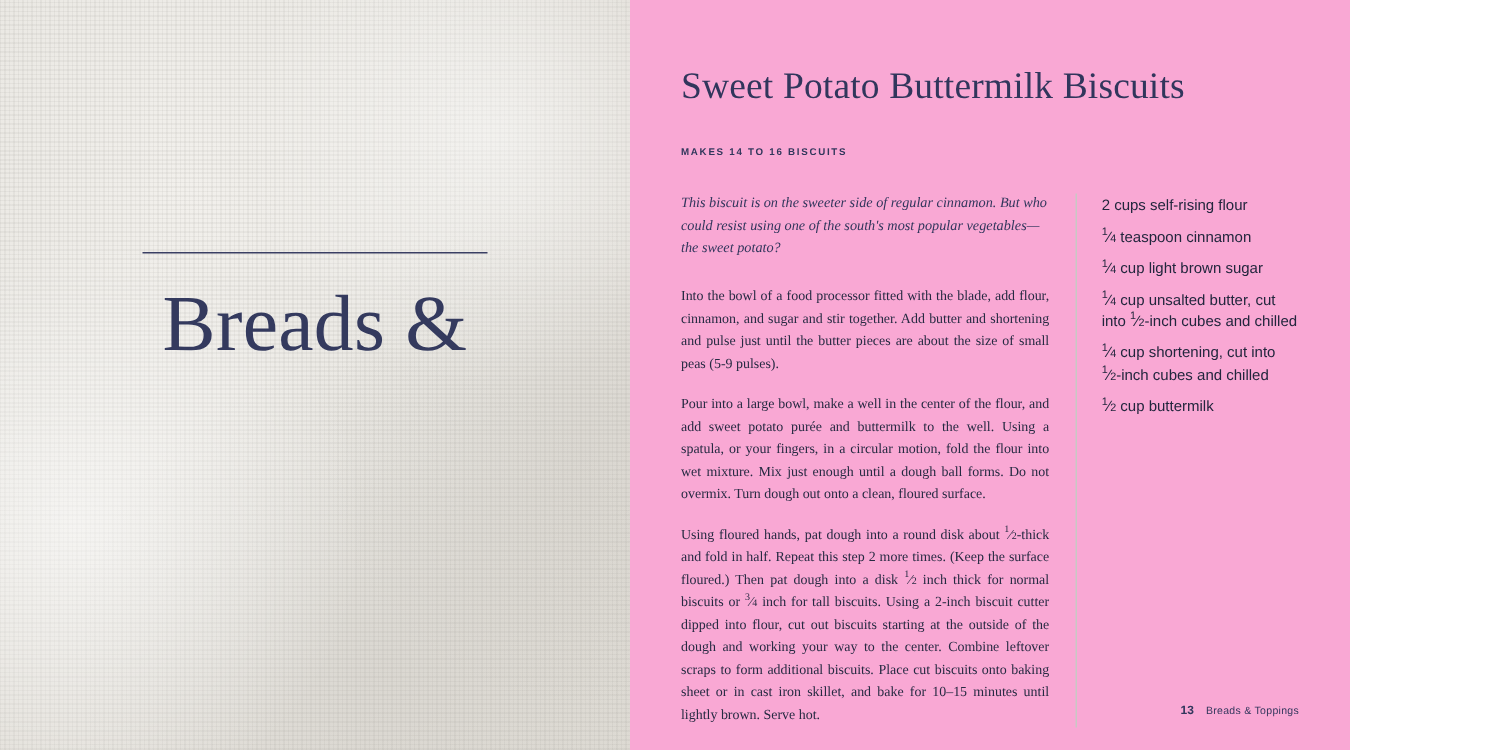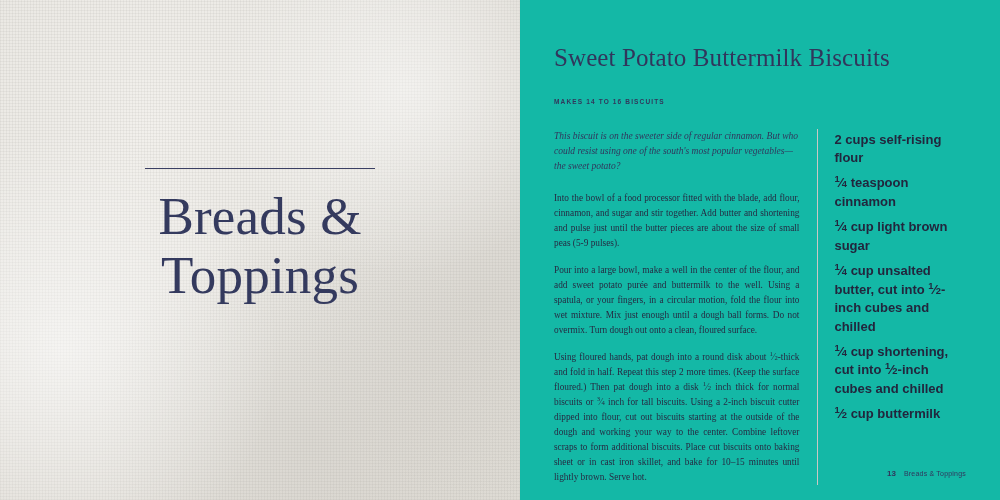--- a/index.html
+++ b/index.html
@@ -11,21 +11,21 @@
   }
   .spread {
     position: relative;
     width: 1000px; height: 500px;
     display: flex;
   }
 
   
   .page-left {
     position: relative;
-    width: 520px; height: 500px;
+    width: 420px; height: 500px;
     background:
       repeating-linear-gradient(0deg, rgba(150,148,142,0.10) 0px, rgba(150,148,142,0.10) 1px, rgba(255,255,255,0) 1px, rgba(255,255,255,0) 3px),
       repeating-linear-gradient(90deg, rgba(150,148,142,0.10) 0px, rgba(150,148,142,0.10) 1px, rgba(255,255,255,0) 1px, rgba(255,255,255,0) 3px),
       radial-gradient(ellipse at 30% 25%, #f2f0ec 0%, #e9e7e2 45%, #e3e0da 75%, #dedbd4 100%);
     overflow: hidden;
   }
   .page-left::after {
     
     content: "";
     position: absolute; inset: 0;
@@ -55,21 +55,21 @@
     line-height: 1.12;
     color: #343a5e;
     letter-spacing: 0.2px;
     font-weight: 400;
   }
 
   
   .page-right {
     position: relative;
     width: 480px; height: 500px;
-    background: #14b8a6;
+    background: #f9a8d4;
     padding: 44px 34px 0 34px;
   }
   .recipe-title {
     font-family: "Liberation Serif", serif;
     font-size: 25px;
     color: #31365c;
     font-weight: 400;
     letter-spacing: 0.1px;
     line-height: 1.1;
     margin-bottom: 26px;
@@ -114,24 +114,24 @@
     font-family: "Liberation Serif", serif;
     font-size: 9.3px;
     line-height: 1.62;
     color: #262a42;
     margin-bottom: 12px;
     text-align: justify;
   }
   .step:last-child { margin-bottom: 0; }
   .ingredient {
     font-family: "Liberation Sans", sans-serif;
-    font-size: 13px;
+    font-size: 10px;
     line-height: 1.42;
     color: #22263d;
-    font-weight: 700;
+    font-weight: 400;
     margin-bottom: 7px;
   }
   .folio {
     position: absolute;
     right: 34px;
     bottom: 22px;
     display: flex;
     align-items: baseline;
     gap: 8px;
     margin-top: 48px;
@@ -154,21 +154,20 @@
 </head>
 <body>
 
 <div class="spread">
 
   <div class="page-left">
     <div class="chapter-block">
       <div class="rule"></div>
       <div class="chapter-title">
         <div>Breads &amp;</div>
-        <div>Toppings</div>
       </div>
     </div>
   </div>
 
   <div class="page-right">
     <h1 class="recipe-title">Sweet Potato Buttermilk Biscuits</h1>
     <div class="yield">MAKES 14 TO 16 BISCUITS</div>
 
     <div class="columns">
       <div class="col-method">

